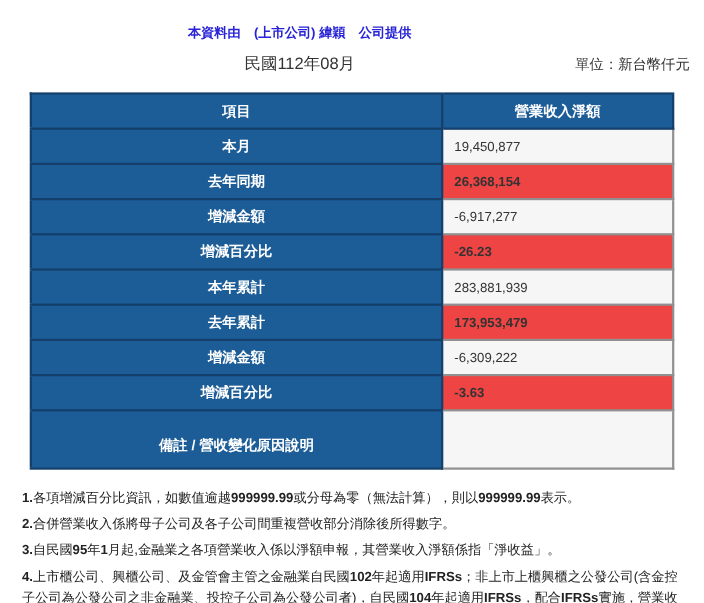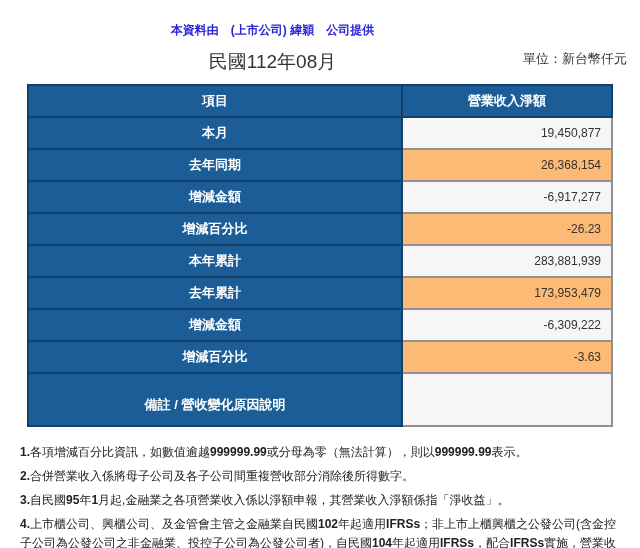--- a/index.html
+++ b/index.html
@@ -9,21 +9,21 @@
     -webkit-font-smoothing:antialiased;
   }
   .page{position:relative;width:640px;height:548px;}
 
   
   .page-title{
     margin-top:22px;width:545px;text-align:center;
     color:#2823d6;font-weight:bold;font-size:12px;white-space:pre;
   }
   .subhead{position:relative;margin-top:10px;height:18px;}
-  .period{display:block;width:545px;text-align:center;color:#333333;font-size:19px;}
+  .period{display:block;width:545px;text-align:center;color:#333333;font-size:15px;}
   .unit{position:absolute;right:13px;top:1px;color:#333333;font-size:13px;white-space:nowrap;text-align:center;}
 
   
   .rev-table{
     margin:17px 0 0 27px;width:584px;
     border-collapse:collapse;table-layout:fixed;
     border-left:2px solid #143f6b;border-top:2px solid #143f6b;
   }
   .rev-table col.c1{width:374px;}
   .rev-table col.c2{width:210px;}
@@ -31,25 +31,25 @@
     background:#1c5d97;color:#ffffff;font-weight:bold;font-size:13px;
     text-align:center;padding:6px 4px;
     border-bottom:2px solid #143f6b;border-right:2px solid #143f6b;
   }
   .label-cell{
     background:#1c5d97;color:#ffffff;font-weight:bold;font-size:13px;
     text-align:center;padding:6px 4px;
     border-bottom:2px solid #143f6b;border-right:2px solid #143f6b;
   }
   .value-cell{
-    font-size:12px;color:#333333;text-align:right;padding:6px 10px;
+    font-size:12px;color:#333333;padding:6px 10px;
     border-bottom:2px solid #909090;border-right:2px solid #909090;
     background:#f6f6f6;
   }
-  .value-cell.alt{background:#fdba74;}
+  .value-cell.alt{background:#ef4444;font-weight:bold;}
   .remark{padding-top:22px;padding-bottom:11px;}
 
   
   .notes{margin:16px 22px 0 20px;color:#222222;font-size:12px;line-height:1.58;}
   .notes p{margin:0 0 5px 0;}
   .notes b{font-weight:bold;}
 </style>
 </head>
 <body>
 

